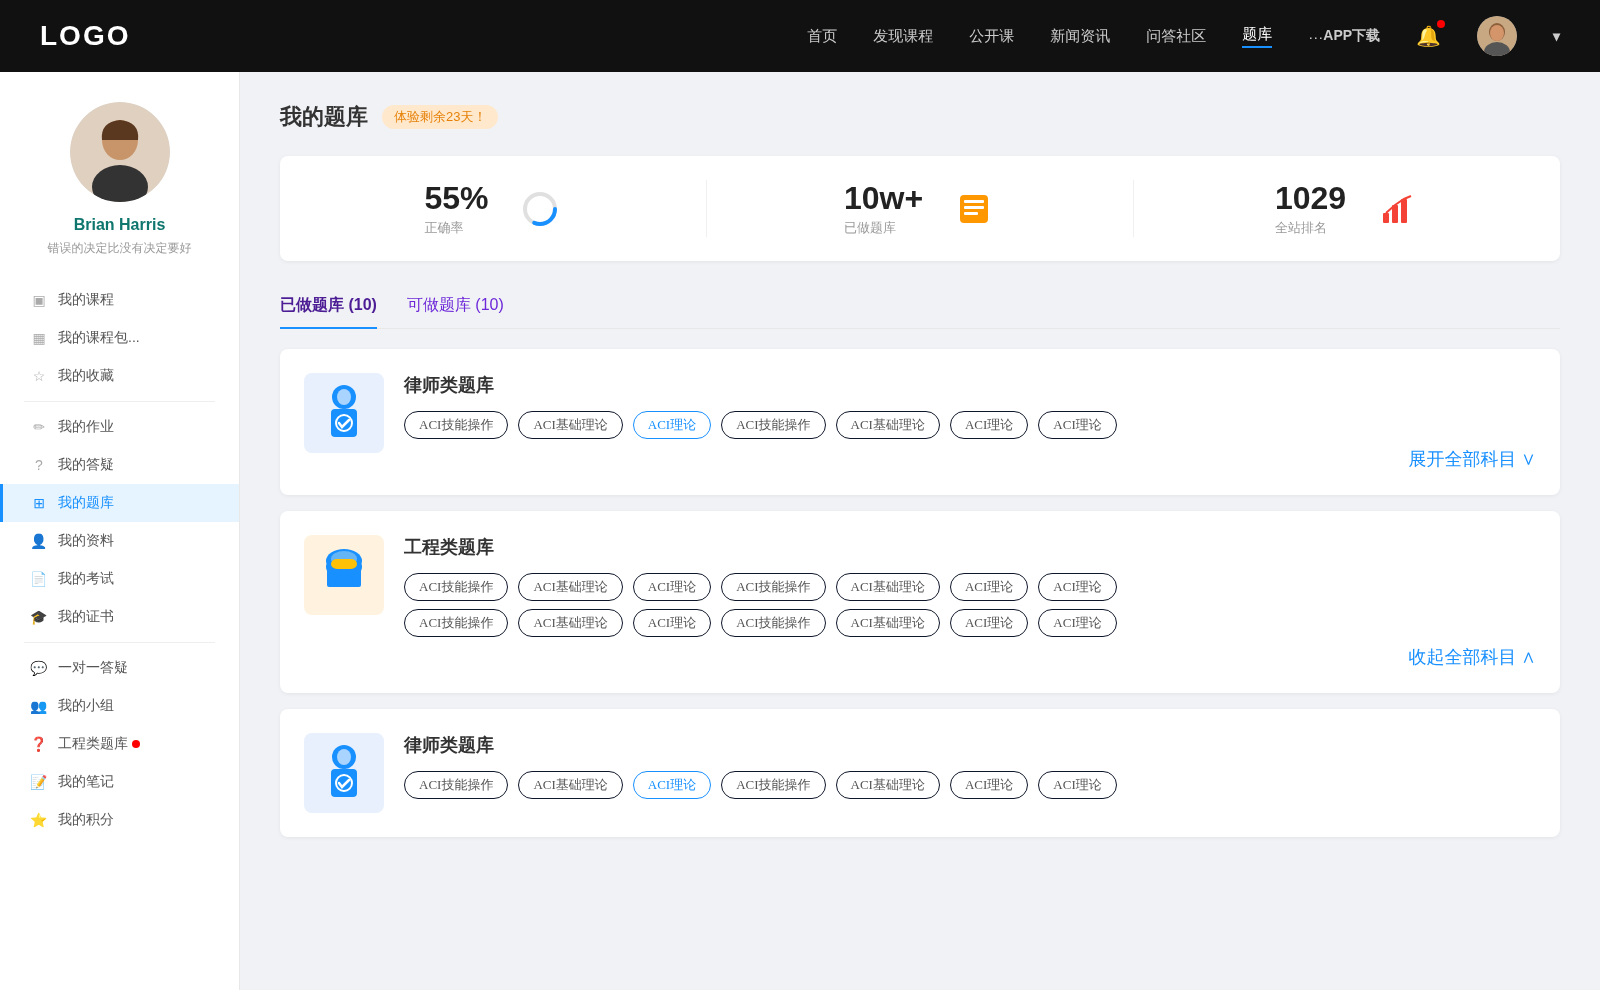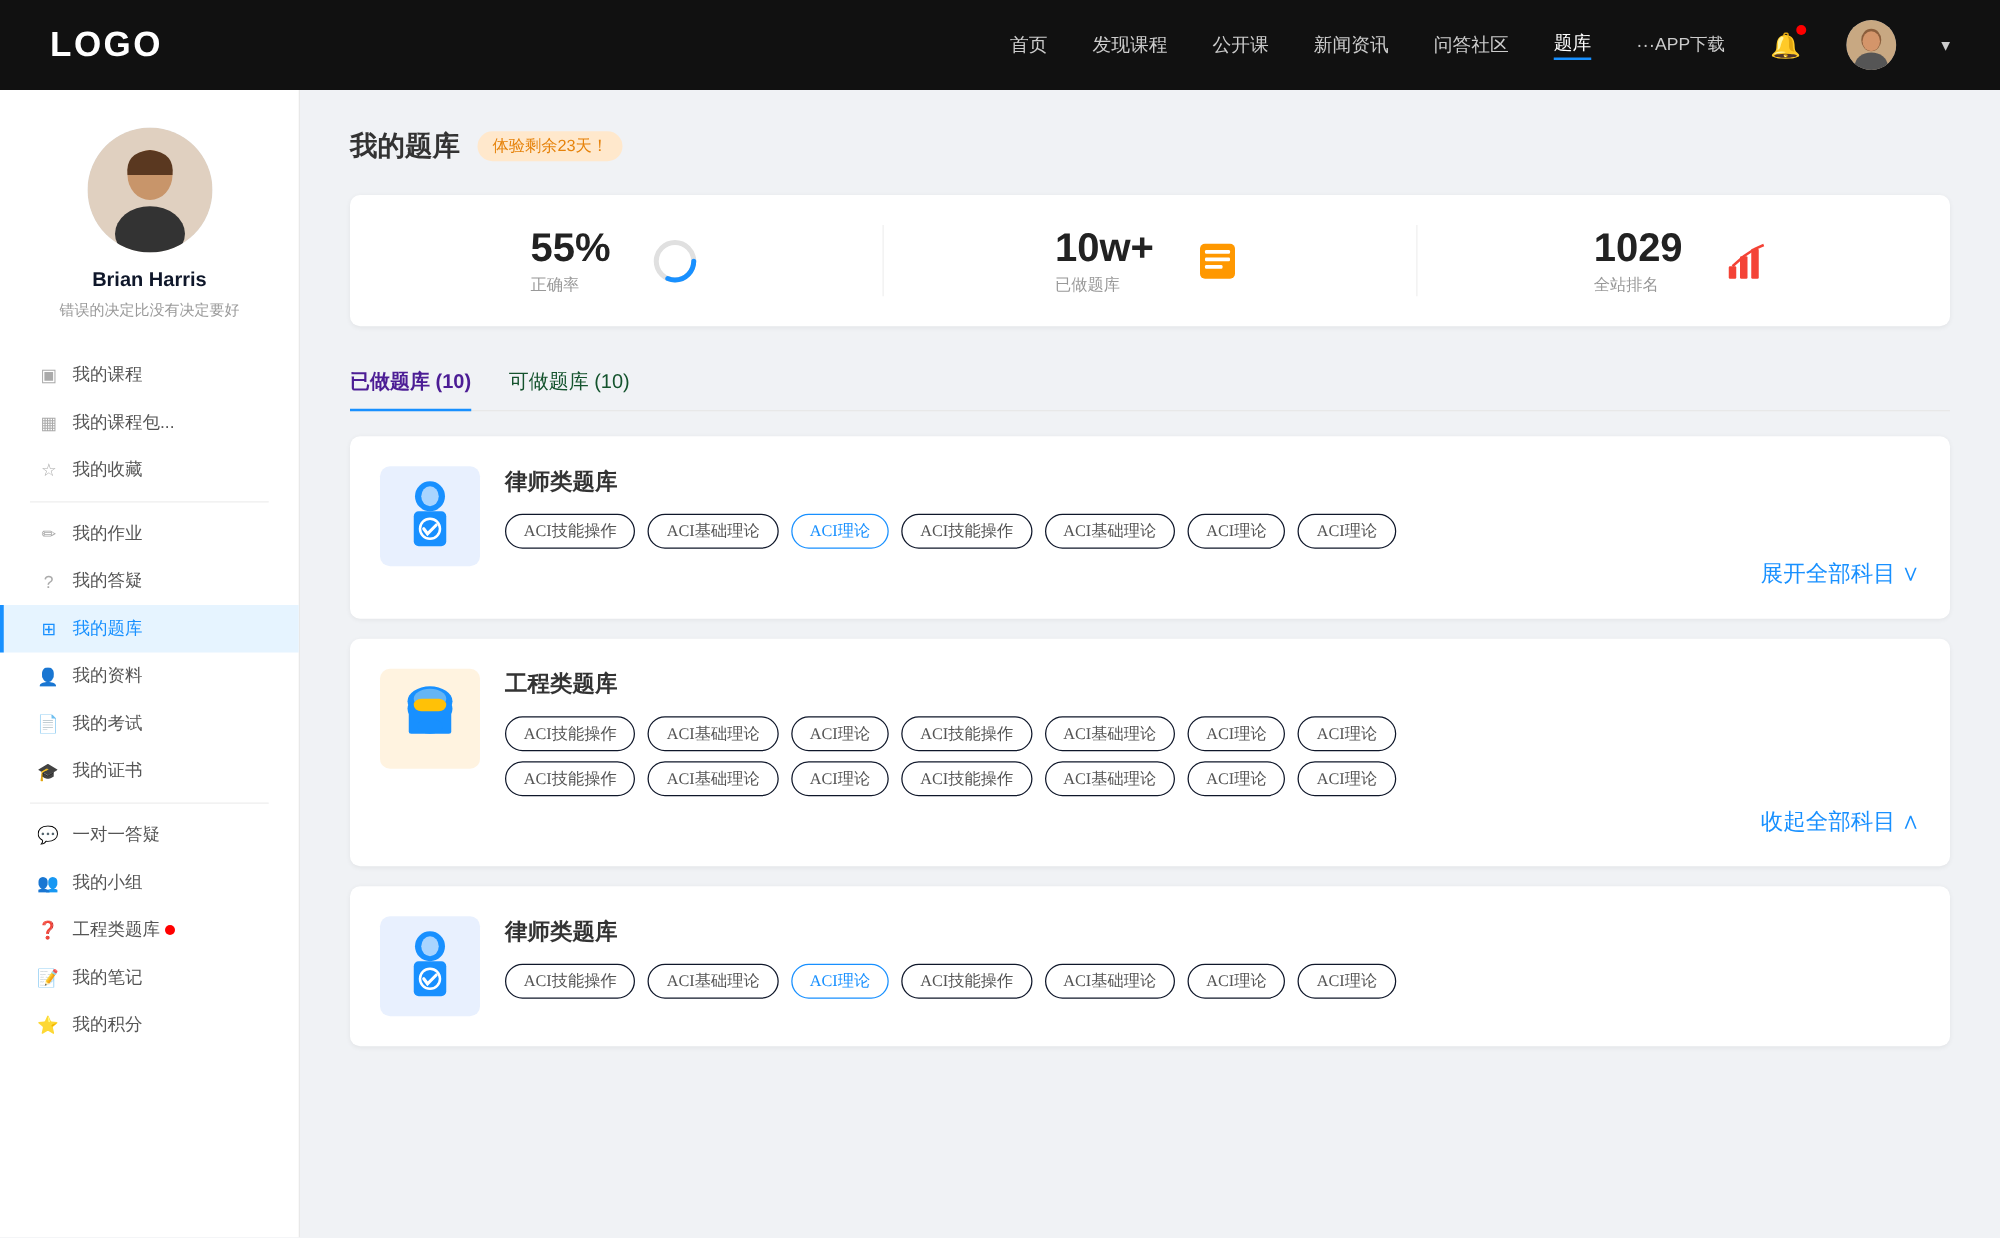--- a/index.html
+++ b/index.html
@@ -38,20 +38,21 @@
       color: #fff;
       border-bottom: 2px solid #1890ff;
       padding-bottom: 2px;
     }
     .navbar-right {
       display: flex;
       align-items: center;
       gap: 36px;
       font-size: 14px;
       color: #ccc;
+      font-weight: bold;
     }
     .avatar-circle {
       width: 40px;
       height: 40px;
       border-radius: 50%;
       background: #888;
       overflow: hidden;
       display: flex; align-items: center; justify-content: center;
     }
     .avatar-circle svg { width: 40px; height: 40px; }
@@ -79,21 +80,21 @@
       border-radius: 50%;
       background: #e8e8e8;
       overflow: hidden;
       margin-bottom: 14px;
       display: flex; align-items: center; justify-content: center;
     }
     .sidebar-avatar svg { width: 100px; height: 100px; }
     .sidebar-name {
       font-size: 16px;
       font-weight: 600;
-      color: #0f172a;
+      color: #0f766e;
       margin-bottom: 6px;
     }
     .sidebar-motto {
       font-size: 12px;
       color: #999;
       margin-bottom: 24px;
     }
     .sidebar-menu {
       width: 100%;
       list-style: none;
@@ -211,21 +212,21 @@
     
     .tabs-row {
       display: flex;
       gap: 30px;
       margin-bottom: 20px;
       border-bottom: 1px solid #e8e8e8;
     }
     .tab {
       padding: 10px 0 12px;
       font-size: 16px;
-      color: #14532d;
+      color: #6d28d9;
       cursor: pointer;
       position: relative;
     }
     .tab.active {
       color: #4c1d95;
       font-weight: 700;
     }
     .tab.active::after {
       content: '';
       position: absolute;

